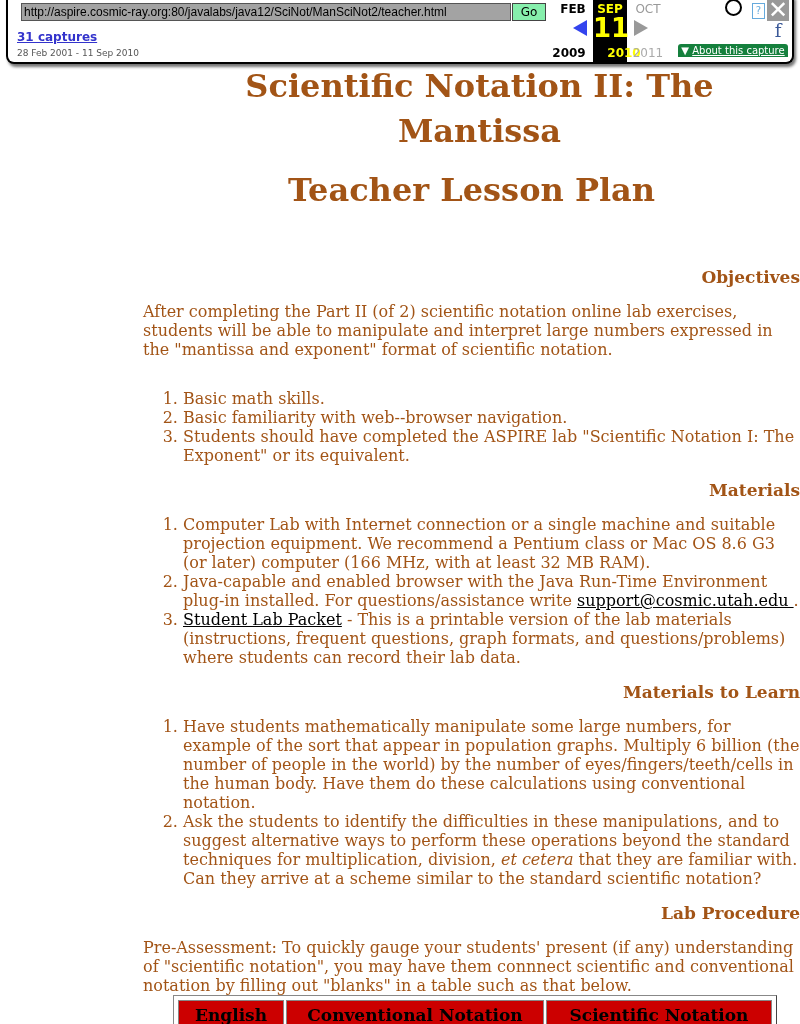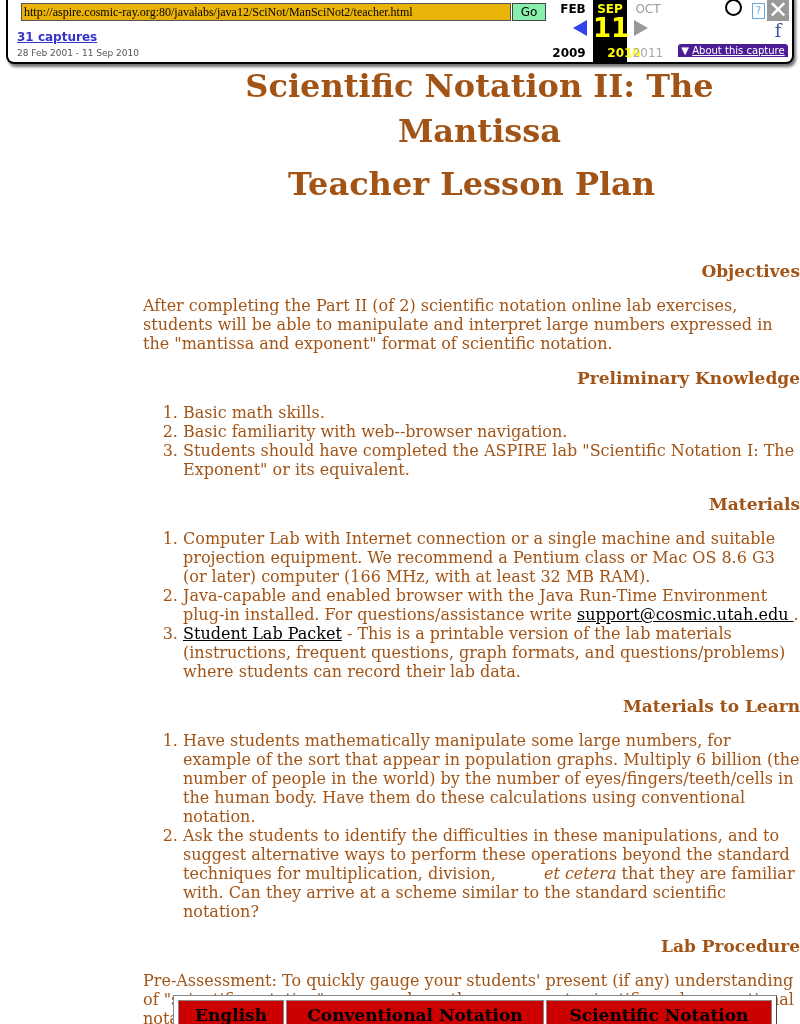--- a/index.html
+++ b/index.html
@@ -10,21 +10,21 @@
       position: absolute; left: 6px; top: -4px; width: 784px; height: 66px;
       background: #ffffff; border: 2px solid #000; border-top: none;
       border-radius: 0 0 8px 8px;
       box-shadow: 2px 3px 3px rgba(0,0,0,0.55);
       font-family: "DejaVu Sans", sans-serif;
       z-index: 5;
     }
     .wb-url {
       position: absolute; left: 13px; top: 7px; width: 484px; height: 16px;
       border: 1px solid #555; font-size: 12px; line-height: 16px; padding: 0 2px;
-      font-family: Liberation Serif, serif; color: #000; background: #eab308; box-sizing: content-box;
+      font-family: Liberation Sans, sans-serif; color: #000; background: #a3a3a3; box-sizing: content-box;
       white-space: nowrap; overflow: hidden;
     }
     .wb-go {
       position: absolute; left: 504px; top: 7px; width: 32px; height: 16px;
       border: 1px solid #444; font-size: 12px; line-height: 16px; text-align: center;
       background: #86efac; color: #000;
     }
     .wb-captures { position: absolute; left: 9px; top: 34px; font-size: 12px; font-weight: bold; color: #3333cc; text-decoration: underline; }
     .wb-range { position: absolute; left: 9px; top: 52px; font-size: 9px; color: #555; }
 
@@ -33,36 +33,36 @@
     .wb-cur-col { position: absolute; left: 585px; top: 0; width: 34px; height: 66px; background: #000; }
     .wb-day { position: absolute; left: 585px; top: 17px; width: 34px; text-align: center; font-size: 26px; font-weight: bold; color: #ffff00; line-height: 30px; }
     .wb-prev { position: absolute; left: 565px; top: 24px; width: 0; height: 0; border-top: 8px solid transparent; border-bottom: 8px solid transparent; border-right: 14px solid #3344ee; }
     .wb-next { position: absolute; left: 626px; top: 24px; width: 0; height: 0; border-top: 8px solid transparent; border-bottom: 8px solid transparent; border-left: 14px solid #999; }
 
     .wb-circle { position: absolute; left: 717px; top: 3px; width: 13px; height: 13px; border: 2px solid #000; border-radius: 50%; }
     .wb-help { position: absolute; left: 744px; top: 7px; width: 11px; height: 14px; border: 1px solid #66aadd; color: #66aadd; font-size: 10px; line-height: 14px; text-align: center; }
     .wb-close { position: absolute; left: 759px; top: 3px; width: 22px; height: 22px; background: #999; color: #fff; font-size: 24px; line-height: 22px; text-align: center; font-weight: bold; }
     .wb-fb { position: absolute; left: 760px; top: 24px; width: 20px; color: #3b5998; font-family: "DejaVu Serif", serif; font-size: 18px; text-align: center; }
     .wb-about {
-      position: absolute; left: 670px; top: 48px; width: 110px; height: 13px; background: #4c1d95; color: #fff;
+      position: absolute; left: 670px; top: 48px; width: 110px; height: 13px; background: #15803d; color: #fff;
       font-size: 10px; line-height: 13px; text-align: center; border-radius: 3px 3px 0 0;
     }
     .wb-about span.u { text-decoration: underline; }
 
     
     .content { position: absolute; left: 143px; top: 64px; width: 657px; color: #a25416; }
     h1.title { margin: 0; font-size: 32px; font-weight: bold; text-align: center; line-height: 45px; color: #a25416; }
     h1.title.t1 { margin-top: 0; padding-left: 16px; }
-    h1.title.t2 { margin-top: 8px; }
+    h1.title.t2 { margin-top: 14px; }
     h3.sec { font-size: 17px; font-weight: bold; text-align: right; margin: 0; line-height: 20px; color: #a25416; }
     p.body { margin: 0; font-size: 16px; line-height: 19px; }
     ol.lst { margin: 0; padding-left: 40px; font-size: 16px; line-height: 19px; }
     ol.lst li { padding-left: 0; }
     a.lnk { color: #000; text-decoration: underline; }
-    em { font-style: italic; margin-left: 43px; }
+    em { font-style: italic; }
 
     .tbl-wrap { position: absolute; left: 173px; top: 995px; width: 598px; border: 1px solid #888; border-right-color: #444; border-bottom: none; background: #fff; padding: 2px 2px 0 2px; }
     table.tbl { border-collapse: separate; border-spacing: 2px; width: 100%; }
     table.tbl th { background: #cc0000; color: #000; font-family: "DejaVu Serif", serif; font-size: 17px; font-weight: bold; height: 27px; border: 1px solid #888; padding: 0; }
   </style>
 </head>
 <body>
 
 <div class="wb-bar">
   <div class="wb-url">http://aspire.cosmic-ray.org:80/javalabs/java12/SciNot/ManSciNot2/teacher.html</div>
@@ -96,21 +96,20 @@
 <div class="content">
   <h1 class="title t1">Scientific Notation II: The Mantissa</h1>
   <h1 class="title t2">Teacher Lesson Plan</h1>
 
   <div style="height:54px"></div>
   <h3 class="sec">Objectives</h3>
   <div style="height:15px"></div>
   <p class="body">After completing the Part II (of 2) scientific notation online lab exercises, students will be able to manipulate and interpret large numbers expressed in the "mantissa and exponent" format of scientific notation.</p>
 
   <div style="height:15px"></div>
-  <h3 class="sec">Preliminary Knowledge</h3>
   <div style="height:15px"></div>
   <ol class="lst">
     <li>Basic math skills.</li>
     <li>Basic familiarity with web--browser navigation.</li>
     <li>Students should have completed the ASPIRE lab "Scientific Notation I: The Exponent" or its equivalent.</li>
   </ol>
 
   <div style="height:15px"></div>
   <h3 class="sec">Materials</h3>
   <div style="height:15px"></div>

